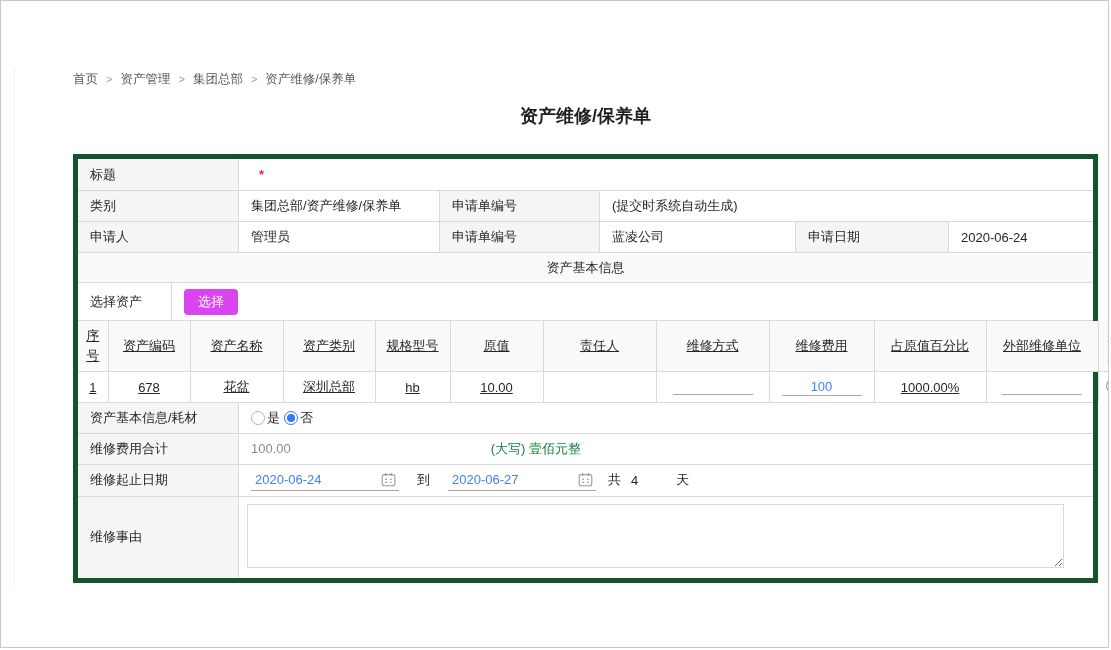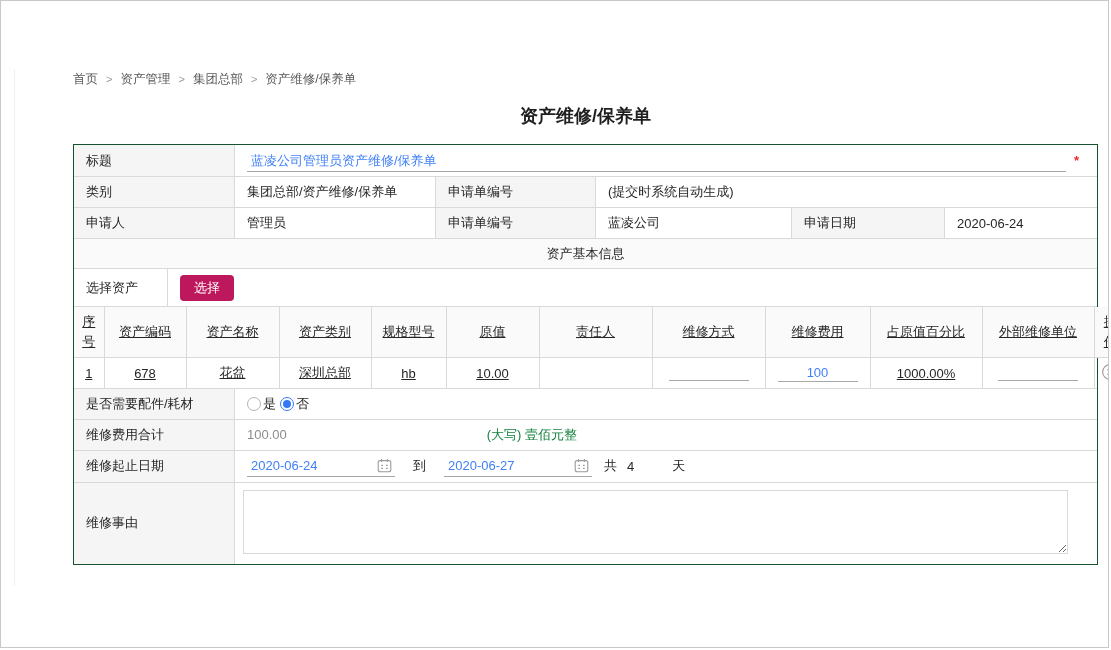--- a/index.html
+++ b/index.html
@@ -12,21 +12,21 @@
 
   
   .breadcrumb { display:flex; align-items:center; font-size:12.5px; color:#595959; height:16px; }
   .breadcrumb .crumb { cursor:pointer; }
   .breadcrumb .sep { margin:0 8px; color:#9b9b9b; font-size:11px; }
 
   
   .page-title { text-align:center; font-size:18px; font-weight:bold; color:#1f1f1f; margin-top:17px; }
 
   
-  .form { margin-top:16px; border:1px solid #14532d; font-size:13px; }
+  .form { margin-top:26px; border:5px solid #14532d; font-size:13px; }
   .row { display:flex; align-items:stretch; border-top:1px solid #d9d9d9; min-height:31px; }
   .row:first-child { border-top:0; }
   .cell { display:flex; align-items:center; padding:0 12px; }
   .cell + .cell { border-left:1px solid #d9d9d9; }
   .label { width:160px; flex:none; background:#f5f5f5; color:#262626; }
   .grow { flex:1; min-width:0; }
   .w201 { width:201px; flex:none;text-align:right; }
   .w160 { width:160px; flex:none; }
   .w196 { width:196px; flex:none; }
   .w153 { width:153px; flex:none; }
@@ -37,21 +37,21 @@
   .underline-value { border-bottom:1px solid #a6a6a6; height:22px; line-height:21px; padding-left:4px; cursor:text; }
   .required { color:#f5222d; margin:0 6px 0 8px; font-weight:bold; }
 
   
   .section-row { min-height:30px; }
   .section-cell { justify-content:center; background:#fafafa; }
 
   
   .select-row { min-height:38px; }
   .w93 { width:93px; flex:none; }
-  .btn-select { background:#be185d; color:#fff; border:none; border-radius:4px;
+  .btn-select { background:#d946ef; color:#fff; border:none; border-radius:4px;
                 padding:5px 14px; font-size:13px; line-height:16px; cursor:pointer;
                 font-family:"Liberation Sans", sans-serif; }
 
   
   .table-row { display:block; border-top:1px solid #d9d9d9; }
   .asset-table { width:100%; border-collapse:collapse; table-layout:fixed; font-size:13px;text-decoration:underline; }
   .asset-table th, .asset-table td { border:1px solid #d9d9d9; text-align:center; color:#262626; }
   .asset-table th:first-child, .asset-table td:first-child { border-left:0; }
   .asset-table th:last-child,  .asset-table td:last-child  { border-right:0; }
   .asset-table th { border-top:0; background:#fafafa; font-weight:400; padding:5px 7px; line-height:1.55; }
@@ -108,21 +108,20 @@
       <span class="crumb">资产维修/保养单</span>
     </div>
 
     <div class="page-title">资产维修/保养单</div>
 
     <div class="form">
 
       <div class="row">
         <div class="cell label">标题</div>
         <div class="cell grow" style="padding-right:12px;">
-          <div class="underline-value blue grow">蓝凌公司管理员资产维修/保养单</div>
           <span class="required">*</span>
         </div>
       </div>
 
       <div class="row">
         <div class="cell label">类别</div>
         <div class="cell w201">集团总部/资产维修/保养单</div>
         <div class="cell label w160">申请单编号</div>
         <div class="cell grow">(提交时系统自动生成)</div>
       </div>
@@ -204,21 +203,21 @@
                   <line x1="11.7" y1="6.3" x2="6.3" y2="11.7"></line>
                 </svg>
               </span>
             </td>
           </tr>
         </tbody>
           </table>
       </div>
 
       <div class="row">
-        <div class="cell label">是否需要配件/耗材</div>
+        <div class="cell label">资产基本信息/耗材</div>
         <div class="cell grow">
           <span class="radio-opt">
             <span class="radio"></span>
             <span>是</span>
           </span>
           <span class="radio-opt">
             <span class="radio checked"></span>
             <span>否</span>
           </span>
         </div>

